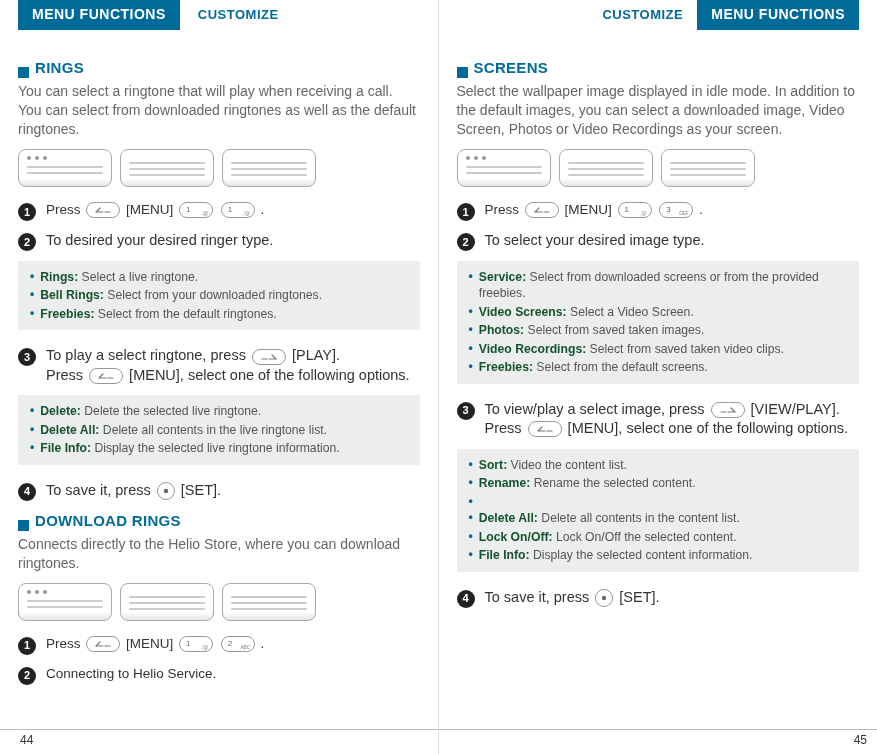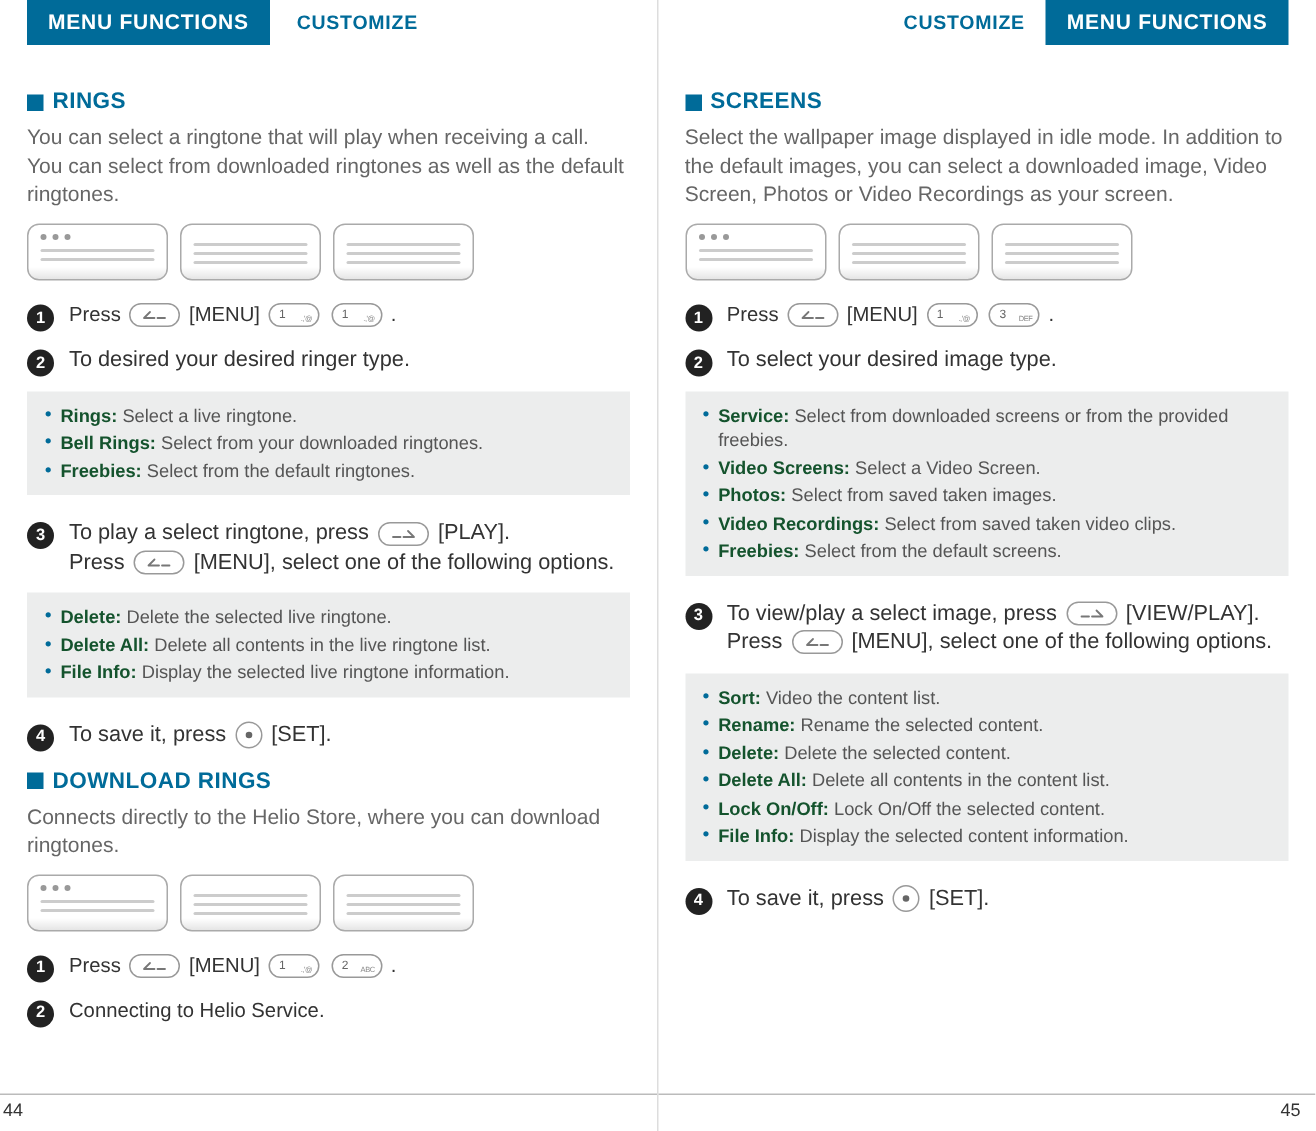--- a/index.html
+++ b/index.html
@@ -26,21 +26,21 @@
     letter-spacing: 0.5px;
     padding: 5px 14px 6px 14px;
   }
   .customize-crumb {
     color: #006b99;
     font-weight: bold;
     font-size: 13px;
     letter-spacing: 0.5px;
     padding: 6px 14px 0 18px;
   }
-  .section-head { display:flex; align-items:center; gap:6px; margin-bottom:4px; }
+  .section-head { display:flex; align-items:flex-end; gap:6px; margin-bottom:4px; }
   .section-head .sq { width:11px; height:11px; background:#006b99; display:inline-block; }
   .section-head .title { color:#006b99; font-weight:bold; font-size:15px; letter-spacing:0.3px; }
   .intro { color:#666; font-size:14px; margin-bottom:10px; }
   .thumbs { display:flex; gap:8px; margin-bottom:14px; }
   .thumb {
     width: 94px; height: 38px;
     border: 1.2px solid #aaa;
     border-radius: 8px;
     position: relative;
     background:#fff;
@@ -85,21 +85,21 @@
     font-size:12.2px;
     color:#555;
   }
   .bullets .row { display:flex; gap:6px; margin-bottom:2px; align-items:flex-start;}
   .bullets .row:last-child{margin-bottom:0;}
   .bullets .dot { color:#006b99; font-weight:bold; line-height:1.2; }
   .bullets .lbl { font-weight:bold; color:#14532d; }
   .pnum {
     position:absolute; bottom:6px; font-size:12px; color:#333;
   }
-  .pnum.left { left:2px; }
+  .pnum.left { left:20px; }
   .pnum.right { right:10px; }
   .bottom-rule {
     position:absolute; left:0; right:0; bottom:24px; height:1px; background:#bbb;
   }
   .key-num { font-size:8px; color:#666; position:absolute; left:6px; top:2px; }
   .key-sub { font-size:5px; color:#888; position:absolute; right:4px; bottom:1px; letter-spacing:-0.3px;}
 </style>
 </head>
 <body>
 
@@ -337,21 +337,20 @@
       <div class="row">
           <span class="dot">•</span>
           <div><span class="lbl">Sort:</span><span> Video the content list.</span></div>
         </div>
       <div class="row">
           <span class="dot">•</span>
           <div><span class="lbl">Rename:</span><span> Rename the selected content.</span></div>
         </div>
       <div class="row">
           <span class="dot">•</span>
-          <div><span class="lbl">Delete:</span><span> Delete the selected content.</span></div>
         </div>
       <div class="row">
           <span class="dot">•</span>
           <div><span class="lbl">Delete All:</span><span> Delete all contents in the content list.</span></div>
         </div>
       <div class="row">
           <span class="dot">•</span>
           <div><span class="lbl">Lock On/Off:</span><span> Lock On/Off the selected content.</span></div>
         </div>
       <div class="row">

